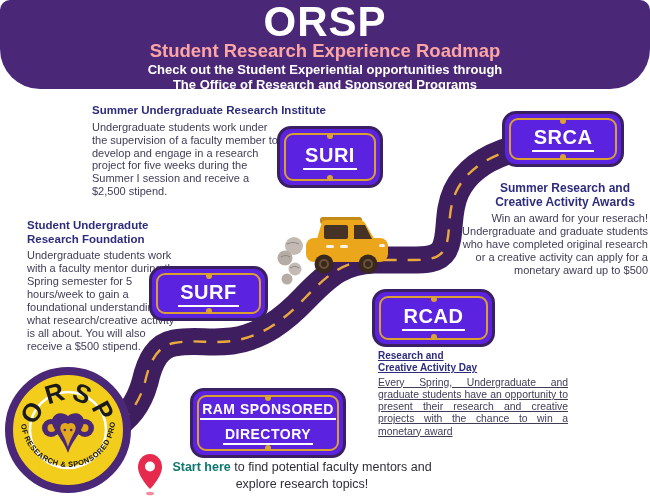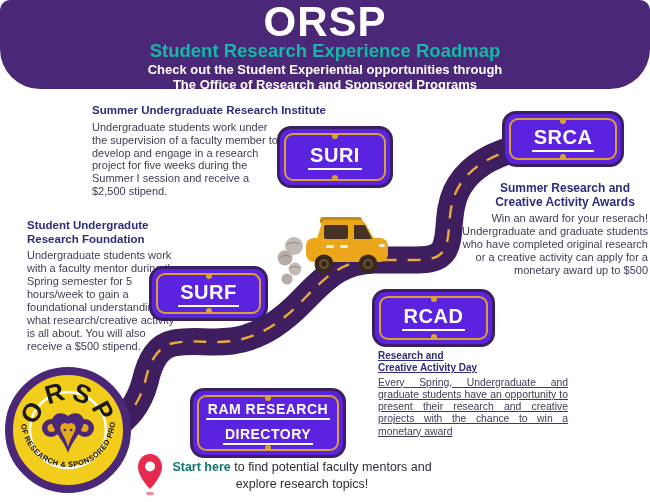--- a/index.html
+++ b/index.html
@@ -7,21 +7,21 @@
     position:relative;width:650px;height:502px;overflow:hidden;background:#fff;
     font-family:"Liberation Sans",sans-serif;
   }
   
   .header{
     position:absolute;left:0;top:0;width:650px;height:89px;
     background:#4a2777;border-radius:10px 10px 40px 40px;
     text-align:center;color:#fff;z-index:2;
   }
   .header .title{font-size:42px;font-weight:bold;letter-spacing:1px;line-height:1;margin-top:1px;}
-  .header .subtitle{color:#14b8a6;font-size:18.5px;font-weight:bold;margin-top:-3px;}
+  .header .subtitle{color:#fca5a5;font-size:18.5px;font-weight:bold;margin-top:-3px;}
   .header .hline{font-size:13px;font-weight:bold;line-height:1.18;}
   
   .road{position:absolute;left:0;top:0;z-index:1;pointer-events:none;}
   
   .badge{
     position:absolute;background:#5b23e0;border:3px solid #3a1f63;border-radius:14px;
     display:flex;flex-direction:column;align-items:center;justify-content:center;
     box-sizing:border-box;z-index:4;
   }
   .badge::before{
@@ -93,21 +93,21 @@
   </div>
 
   <div class="tblock rcad-block" style="left:378px;top:350px;width:190px;">
     <div class="thead">
       <div>Research and</div>
       <div>Creative Activity Day</div>
     </div>
     <div class="tbody">Every Spring, Undergraduate and graduate students have an opportunity to present their research and creative projects with the chance to win a monetary award</div>
   </div>
 
-  <div class="badge" style="left:277px;top:126px;width:116px;height:62px;">
+  <div class="badge" style="left:277px;top:126px;width:106px;height:62px;">
     <span class="dot t"></span>
     <span class="blabel">SURI</span>
     <span class="dot b"></span>
   </div>
 
   <div class="badge" style="left:502px;top:111px;width:122px;height:56px;">
     <span class="dot t"></span>
     <span class="blabel">SRCA</span>
     <span class="dot b"></span>
   </div>
@@ -119,21 +119,21 @@
   </div>
 
   <div class="badge" style="left:372px;top:289px;width:123px;height:58px;">
     <span class="dot t"></span>
     <span class="blabel">RCAD</span>
     <span class="dot b"></span>
   </div>
 
   <div class="badge" style="left:190px;top:388px;width:156px;height:70px;">
     <span class="dot t"></span>
-    <span class="blabel small">RAM RESEARCH</span>
+    <span class="blabel small">RAM SPONSORED</span>
     <span class="blabel small">DIRECTORY</span>
     <span class="dot b"></span>
   </div>
 
   <svg class="car" width="125" height="84" viewBox="0 0 125 84">
     <circle cx="18" cy="34" r="9" fill="#c3bbb3"></circle>
     <circle cx="9" cy="46" r="7.5" fill="#b5ada5"></circle>
     <circle cx="19" cy="57" r="6.5" fill="#c3bbb3"></circle>
     <circle cx="11" cy="67" r="5.5" fill="#b5ada5"></circle>
     <path d="M11 32 q6 -3 12 0 M5 45 q5 -3 9 0 M14 56 q5 -3 9 0" stroke="#8d8680" stroke-width="1.2" fill="none"></path>

